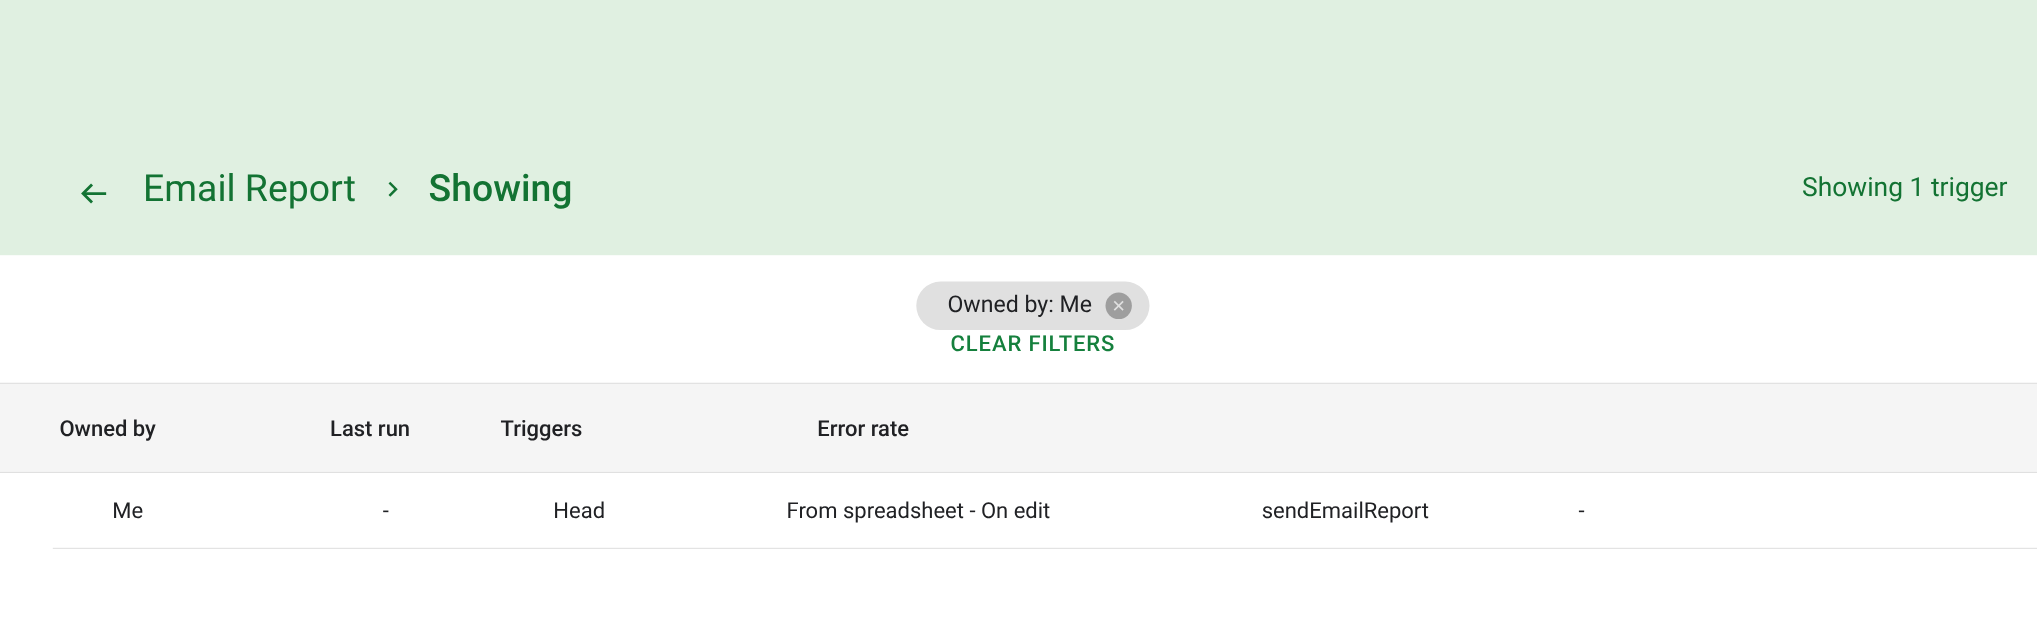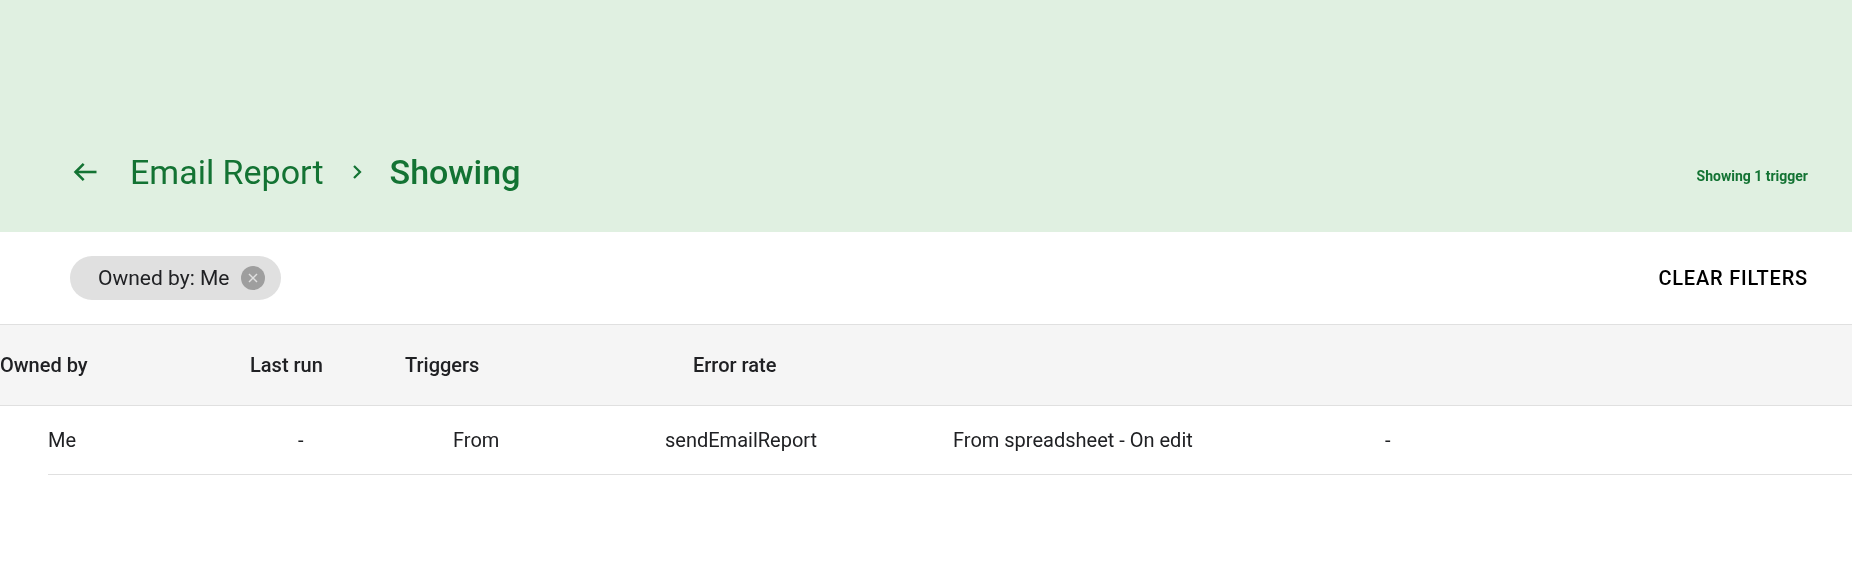--- a/index.html
+++ b/index.html
@@ -16,21 +16,21 @@
       background: #ddeedd;
       background: #e0f0e1;
       height: 232px;
       display: flex;
       align-items: flex-end;
       padding: 0 40px 40px 70px;
       position: relative;
     }
     .header-left {
       display: flex;
-      align-items: center;
+      align-items: flex-end;
       gap: 28px;
     }
     .back-arrow {
       color: #1a6b2b;
       color: #137333;
       display: flex;
       align-items: center;
       justify-content: center;
       cursor: pointer;
       width: 32px;
@@ -63,31 +63,32 @@
       height: 18px;
       stroke: #137333;
       stroke-width: 3;
       fill: none;
     }
     .breadcrumb-current {
       font-weight: 500;
     }
     .header-status {
       position: absolute;
-      right: 44px;
+      right: 27px;
       bottom: 48px;
       color: #137333;
-      font-size: 14px;
-      font-weight: 700;
+      font-size: 24px;
+      font-weight: 400;
     }
     .filter-bar {
       display: flex;
       align-items: center;
       justify-content: space-between;
       padding: 24px 44px 24px 70px;
+      flex-direction: column;
     }
     .filter-chip {
       background: #e0e0e0;
       border-radius: 100px;
       padding: 10px 16px 10px 28px;
       display: flex;
       align-items: center;
       gap: 12px;
       font-size: 21px;
       color: #202124;
@@ -106,21 +107,21 @@
     .chip-close svg {
       width: 12px;
       height: 12px;
       stroke: #e0e0e0;
       stroke-width: 3;
     }
     .clear-filters {
       font-size: 20px;
       font-weight: 500;
       letter-spacing: 0.8px;
-      color: #000000;
+      color: #15803d;
       cursor: pointer;
       text-transform: uppercase;
     }
     .table {
       width: 100%;
     }
     .table-header {
       display: flex;
       background: #f5f5f5;
       border-top: 1px solid #e0e0e0;
@@ -136,21 +137,21 @@
     .col {
       font-size: 20px;
       color: #202124;
       padding-left: 0;
     }
     .table-header .col {
       font-weight: 500;
     }
     
     
-    .c1 { width: 250px; }
+    .c1 { width: 300px; padding-left: 54px; }
     .c2 { width: 155px; }
     .c3 { width: 212px; }
     .c4 { width: 432px; }
     .c5 { width: 288px; }
     .c6 { flex: 1; }
   </style>
 </head>
 <body>
 
 <div class="header-banner">
@@ -190,18 +191,18 @@
 <div class="table">
   <div class="table-header">
     <div class="col c1">Owned by</div>
     <div class="col c2">Last run</div>
     <div class="col c5">Triggers</div>
     <div class="col c6">Error rate</div>
   </div>
   <div class="table-row">
     <div class="col c1">Me</div>
     <div class="col c2">-</div>
-    <div class="col c3">From</div>
+    <div class="col c3">Head</div>
+    <div class="col c4">From spreadsheet - On edit</div>
     <div class="col c5">sendEmailReport</div>
-    <div class="col c4">From spreadsheet - On edit</div>
     <div class="col c6">-</div>
   </div>
 </div>
 
 </body></html>

